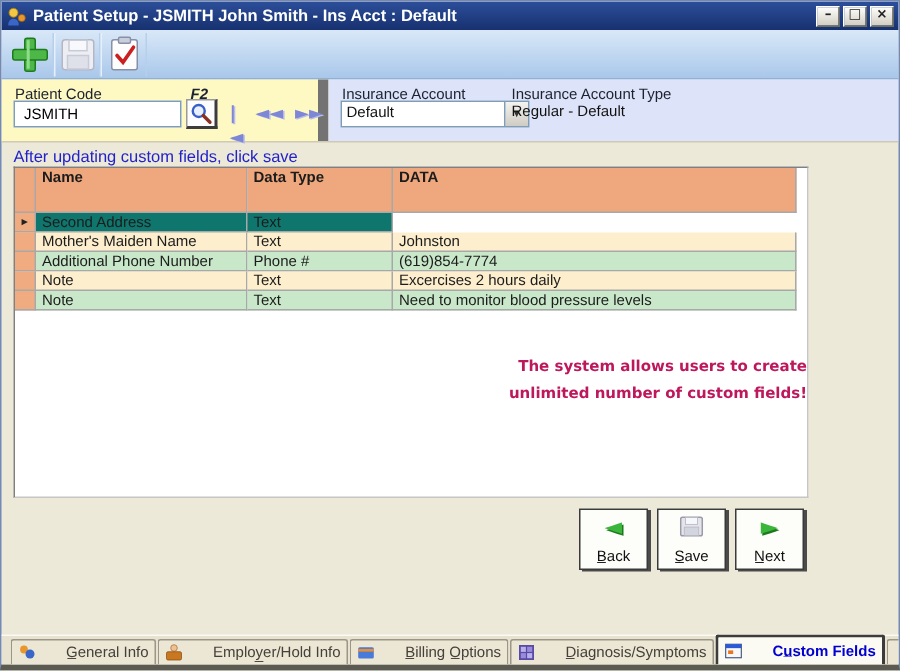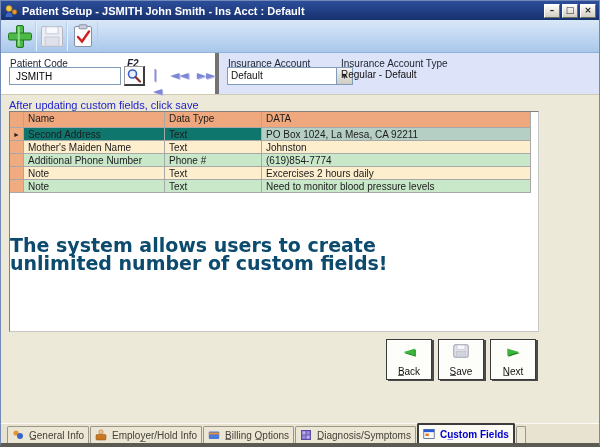--- a/index.html
+++ b/index.html
@@ -39,21 +39,21 @@
     display:flex; align-items:center; padding-left:4px;
   }
   .toolcell {
     width:31px; height:29px; display:flex; align-items:center; justify-content:center;
     border-right:1px solid #b6d0ec;
   }
   .toolcell + .toolcell { border-left:1px solid #e6f0fb; }
 
   
   .panels { position:absolute; top:52px; left:0; right:0; height:42px; display:flex; }
-  .patient-panel { position:relative; width:218px; background:#ffffff; border-right:4px solid #737373; }
+  .patient-panel { position:relative; width:218px; background:#fef9c3; border-right:7px solid #737373; }
   .insurance-panel { position:relative; flex:1; background:#dde3f8; }
   .panels { border-bottom:1px solid #cfcab4; }
 
   .flabel10 { font-size:10px; color:#1d2230; }
   .lbl-pc { position:absolute; top:5px; left:9px; }
   .lbl-f2 { position:absolute; top:5px; left:126px; font-style:italic; font-weight:bold; }
   .pc-input {
     position:absolute; top:14px; left:8px; width:112px; height:18px;
     border:1px solid #7f9db9; background:#fff; font-size:10px; padding:1px 6px;
     font-family:"Liberation Sans", sans-serif;
@@ -95,38 +95,38 @@
   .notice { position:absolute; top:98px; left:8px; font-size:11px; color:#2222cc; }
 
   
   .white-panel {
     position:absolute; top:110px; left:8px; width:530px; height:221px;
     background:#fff;
     border:1px solid #808080; border-right-color:#c6c6c6; border-bottom-color:#c6c6c6;
   }
   .grid { position:absolute; top:0; left:0; width:521px; font-size:10px; color:#1c1c1c; }
   .grow { display:flex; height:13px; }
-  .grow.hdr { height:16px; }
+  .grow.hdr { height:30px;font-weight:bold; }
   .gc {
     border-right:1px solid #a8a8a8; border-bottom:1px solid #a8a8a8;
     padding:0 0 0 4px; overflow:hidden; white-space:nowrap; line-height:13px;
   }
   .gc.gut  { width:14px; padding:0; text-align:center; background:#f0ac80; font-size:7px; line-height:13px; color:#222; }
   .gc.c-name { width:141px; }
   .gc.c-type { width:97px; }
   .gc.c-data { width:269px; border-right:1px solid #a8a8a8; }
   .hdr .gc { background:#efa87e; line-height:14px; }
   .row-cream .gc:not(.gut) { background:#fdeecd; }
   .row-green .gc:not(.gut) { background:#c9e8ca; }
   .row-sel .c-name, .row-sel .c-type { background:#0f766e; }
   .row-sel .c-data { background:#b6cfc5; }
 
   .message {
     position:absolute; top:124px; left:0; width:100%;
-    text-align:left; color:#0c4a6e; font-weight:bold; font-size:19px; line-height:18px;
+    text-align:right; color:#be185d; font-weight:bold; font-size:10px; line-height:18px;
     font-family:"DejaVu Sans", sans-serif;
   }
 
   
   .footer-buttons { position:absolute; top:338px; left:385px; display:flex; gap:6px; }
   .fbtn {
     width:46px; height:41px; background:#fdfdfa;
     border:1px solid #3a3a3a; box-shadow:2px 1px 0 #4a4a4a;
     display:flex; flex-direction:column; align-items:center; justify-content:space-between;
     padding:3px 0 2px; cursor:pointer; font-family:"Liberation Sans", sans-serif;
@@ -138,21 +138,21 @@
   }
   .flabel { font-size:10px; color:#111; }
 
   
   .tabbar {
     position:absolute; left:0; right:0; bottom:0; height:20px;
     background:#e7e3d0; border-top:1px solid #fbfaf4;
     display:flex; align-items:flex-end; padding-left:6px;
   }
   .tab {
-    display:flex; align-items:center; gap:5px;
+    display:flex; align-items:center; gap:20px;
     height:17px; padding:0 4px; margin-right:1px;
     background:#ece6d4; border:1px solid #9a9688; border-bottom:none;
     border-radius:2px 2px 0 0;
     font-size:10px; color:#44413a; white-space:nowrap; cursor:pointer;
   }
   .tab.sel {
     height:20px; background:#fbfaf3; border:2px solid #3c3c3c; border-bottom:none;
     color:#0000d0; font-weight:bold;
   }
   .ticon { width:12px; height:12px; flex:0 0 auto; display:block; }
@@ -234,21 +234,20 @@
       <div class="grow hdr">
         <div class="gc gut"></div>
         <div class="gc c-name">Name</div>
         <div class="gc c-type">Data Type</div>
         <div class="gc c-data">DATA</div>
       </div>
       <div class="grow row-sel">
         <div class="gc gut"><span>►</span></div>
         <div class="gc c-name">Second Address</div>
         <div class="gc c-type">Text</div>
-        <div class="gc c-data">PO Box 1024, La Mesa, CA 92211</div>
       </div>
       <div class="grow row-cream">
         <div class="gc gut"></div>
         <div class="gc c-name">Mother's Maiden Name</div>
         <div class="gc c-type">Text</div>
         <div class="gc c-data">Johnston</div>
       </div>
       <div class="grow row-green">
         <div class="gc gut"></div>
         <div class="gc c-name">Additional Phone Number</div>

